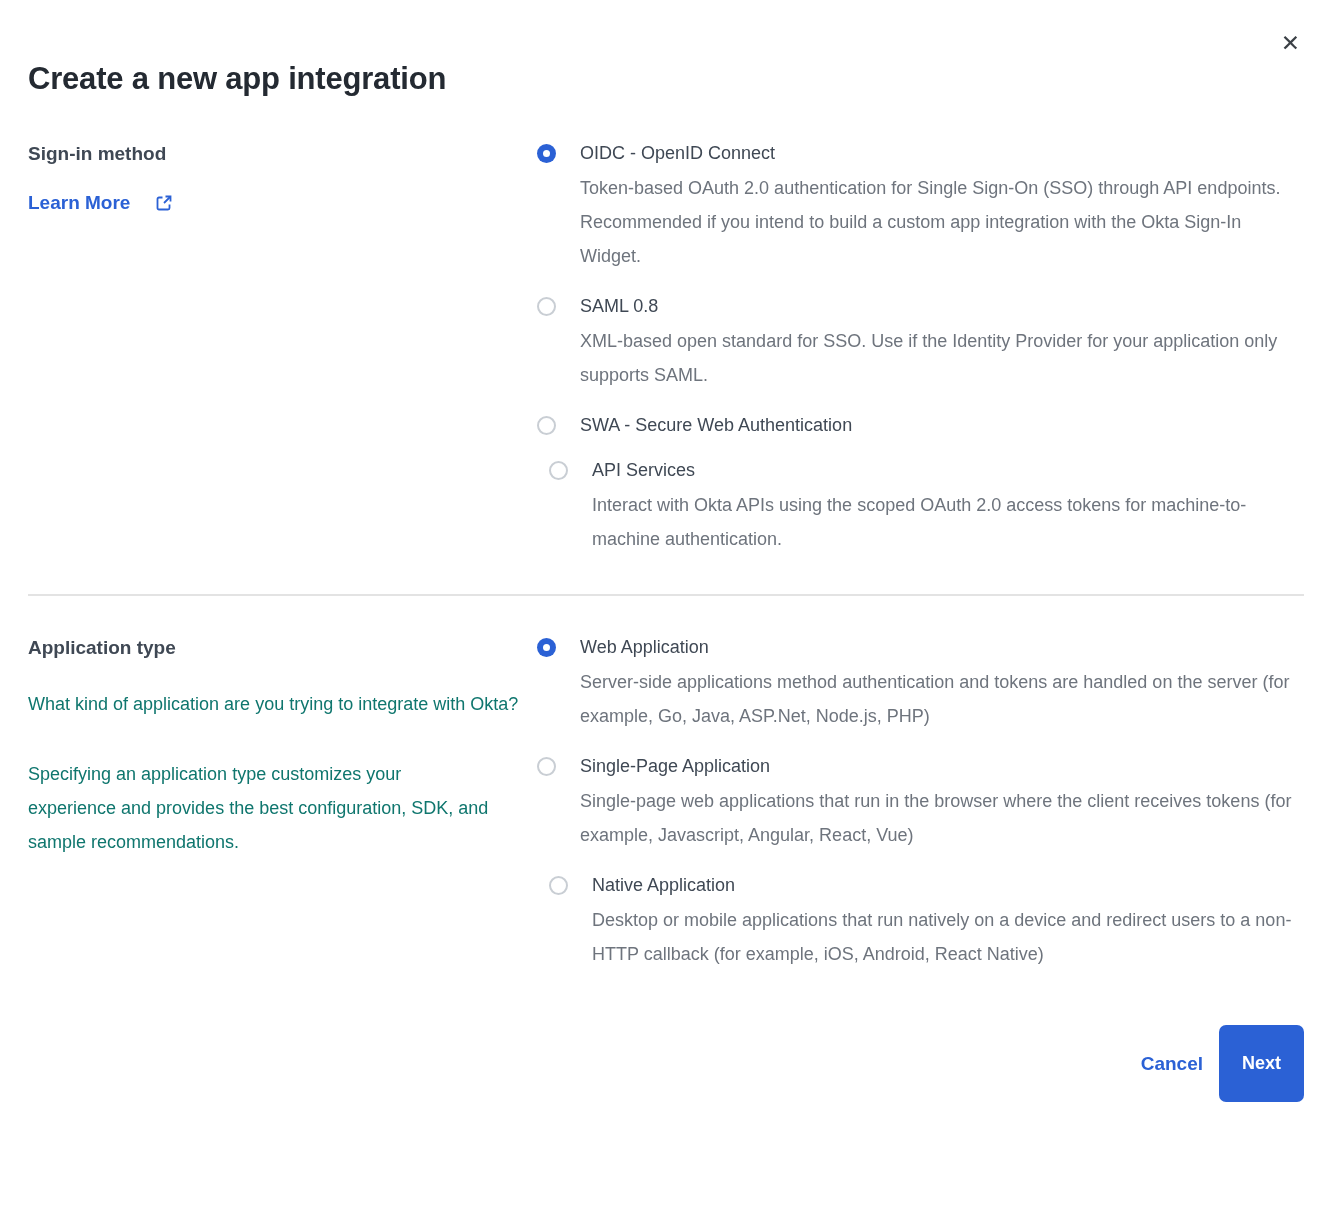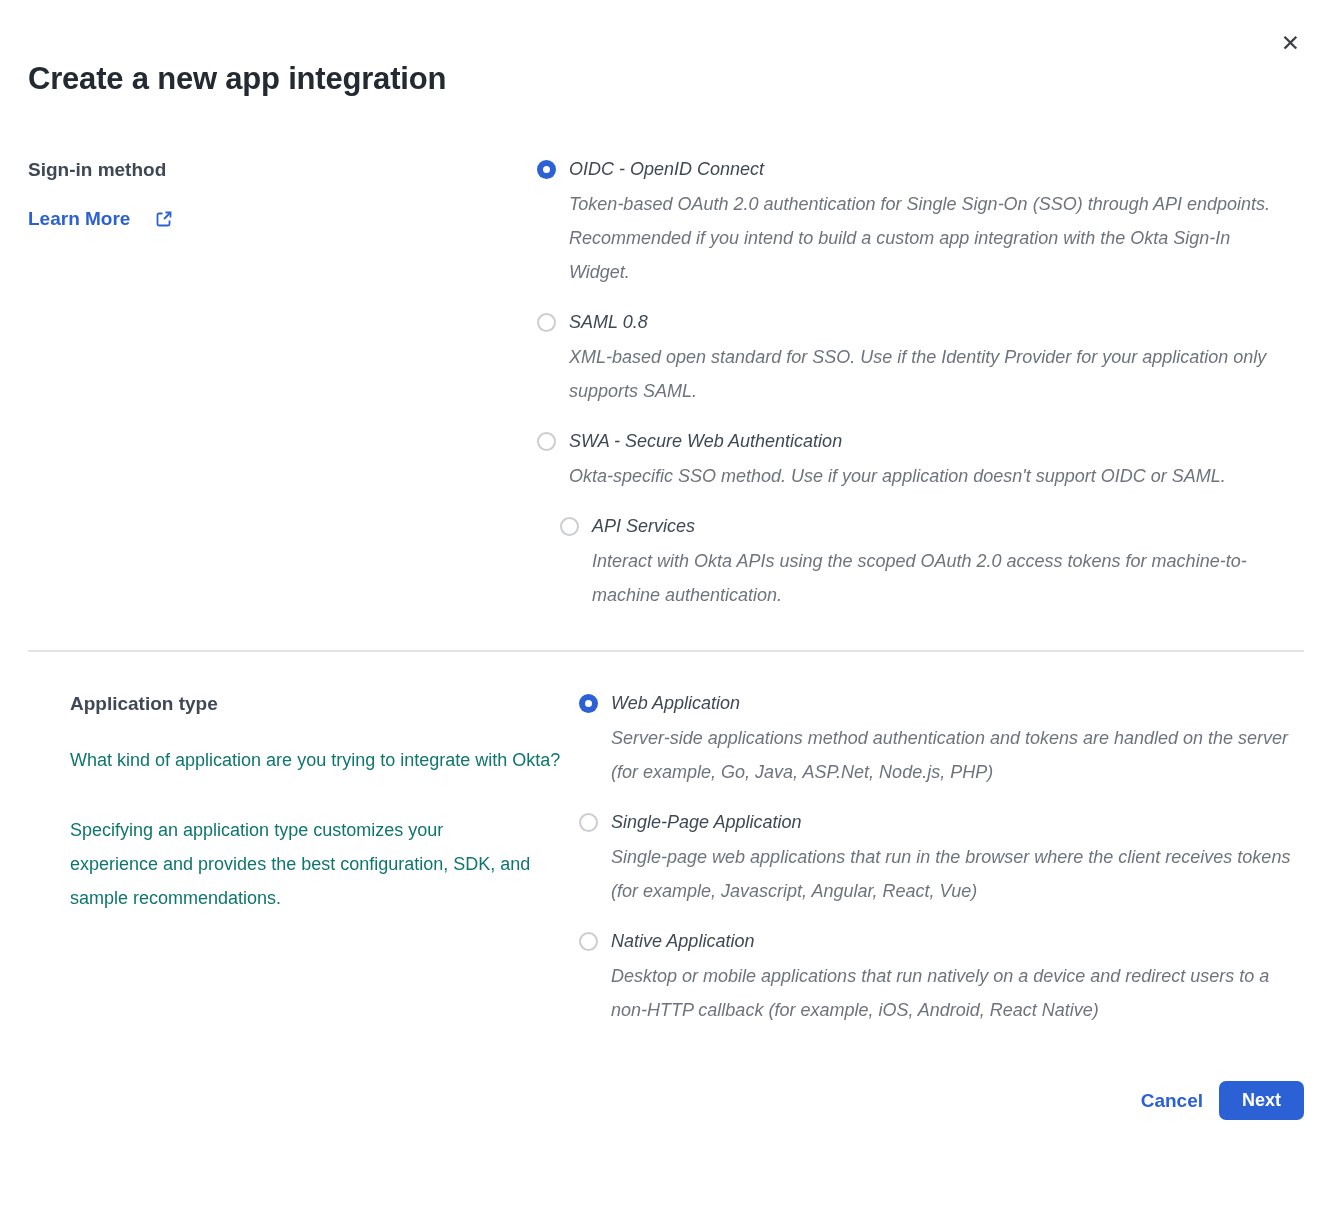--- a/index.html
+++ b/index.html
@@ -24,45 +24,44 @@
   }
   h1.dialog-title {
     margin-top: 20px;
     font-size: 31px; line-height: 38px; font-weight: 700;
     color: #242a32; letter-spacing: -0.2px;
   }
   .section {
     display: grid;
     grid-template-columns: 509px 1fr;
   }
-  .section.signin { margin-top: 60px; }
-  .section.apptype { margin-top: 40px; margin-left: 42px; }
+  .section.signin { margin-top: 44px; }
+  .section.apptype { margin-top: 40px; }
   .section-label {
     font-size: 19px; line-height: 23px; font-weight: 700;
     color: #3f4854;
   }
   .learn-more {
     display: inline-flex; align-items: center; gap: 26px;
     margin-top: 27px;
     font-size: 19px; font-weight: 700;
     color: #2b61d5; text-decoration: none; cursor: pointer;
   }
   .learn-more svg { display: block; }
   .left-para {
     margin-top: 28px;
     font-size: 18px; line-height: 34px;
     color: #0f766e;
   }
   .left-para.p1 { max-width: 500px; }
   .left-para.p2 { margin-top: 36px; max-width: 466px; }
   .option {
-    display: flex; gap: 13px;
+    display: flex; gap: 24px;
     margin-bottom: 22px;
     cursor: pointer;
-    font-style: italic;
   }
   .option:last-child { margin-bottom: 0; justify-content: flex-end; }
   .radio {
     flex: 0 0 auto;
     width: 19px; height: 19px; margin-top: 2px;
     border-radius: 50%;
     border: 2px solid #c9ced4;
     background: #ffffff;
     position: relative;
     cursor: pointer;
@@ -96,21 +95,21 @@
     gap: 16px;
     margin-top: 54px;
   }
   .cancel-link {
     font-size: 19px; font-weight: 700; color: #2b61d5;
     text-decoration: none; cursor: pointer;
   }
   .next-btn {
     background: #2b61d5; color: #ffffff;
     border: none; border-radius: 7px;
-    padding: 9px 23px;
+    padding: 28px 23px;
     font-size: 18px; font-weight: 700;
     font-family: "Liberation Sans", sans-serif;
     cursor: pointer;
   }
 </style>
 </head>
 <body>
 
 <div class="dialog">
 
@@ -147,21 +146,20 @@
         <div>
           <div class="option-label">SAML 0.8</div>
           <div class="option-desc">XML-based open standard for SSO. Use if the Identity Provider for your application only supports SAML.</div>
         </div>
       </div>
 
       <div class="option">
         <span class="radio"></span>
         <div>
           <div class="option-label">SWA - Secure Web Authentication</div>
-          <div class="option-desc">Okta-specific SSO method. Use if your application doesn't support OIDC or SAML.</div>
         </div>
       </div>
 
       <div class="option">
         <span class="radio"></span>
         <div>
           <div class="option-label">API Services</div>
           <div class="option-desc">Interact with Okta APIs using the scoped OAuth 2.0 access tokens for machine-to-machine authentication.</div>
         </div>
       </div>

